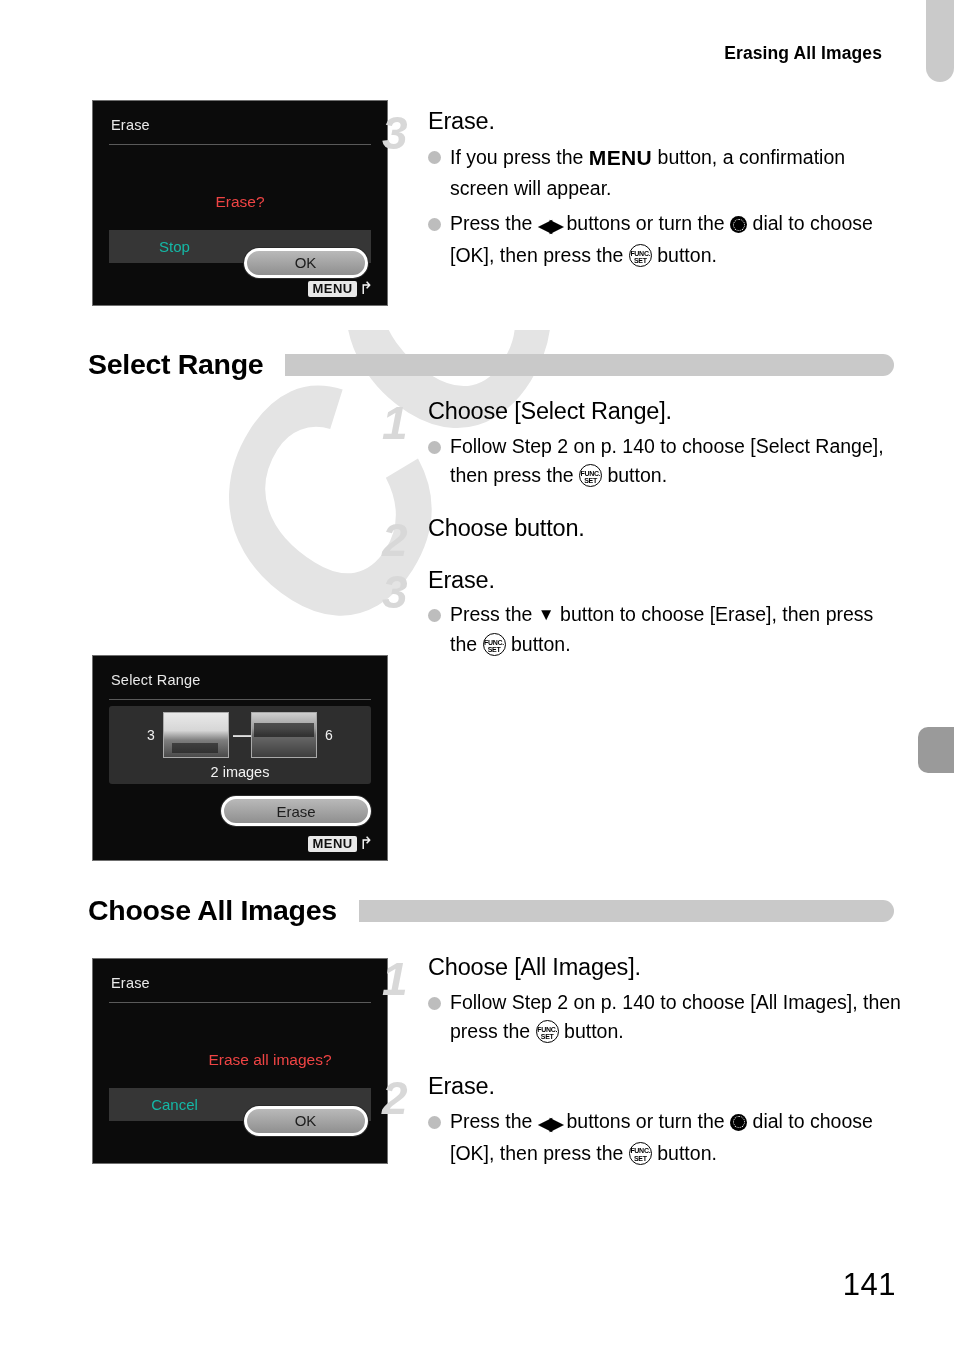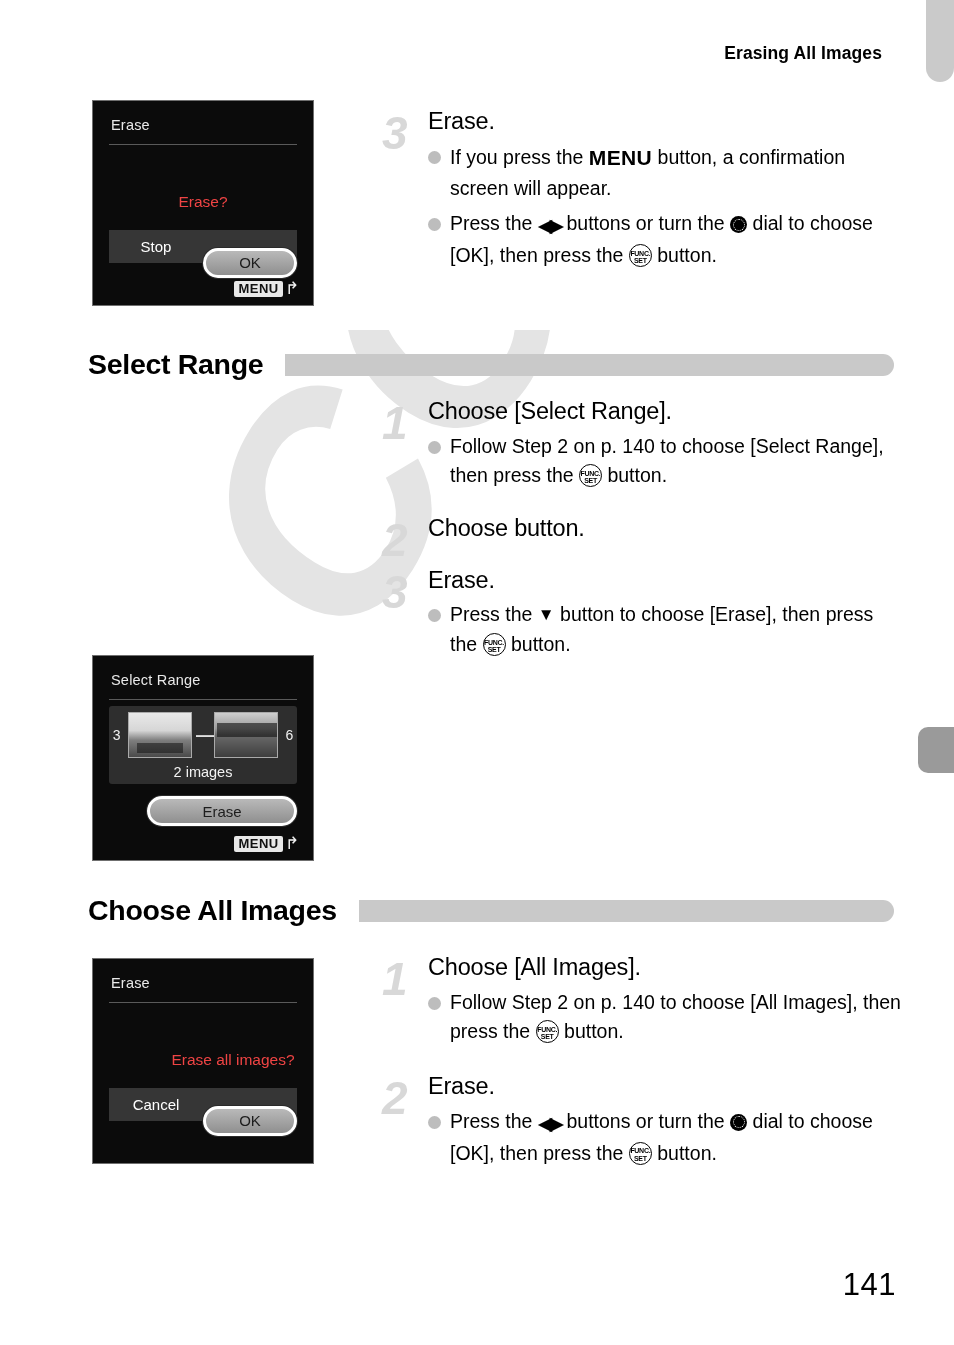--- a/index.html
+++ b/index.html
@@ -96,21 +96,21 @@
     border-radius: 0 11px 11px 0;
     margin-left: 22px;
   }
   #heading-select-range { top: 348px; }
   #heading-choose-all   { top: 894px; }
 
   
   .screen {
     position: absolute;
     left: 92px;
-    width: 222px;
+    width: 296px;
     height: 206px;
     background: #0b0b0b;
     border: 1px solid #6f6f6f;
     box-sizing: border-box;
     z-index: 3;
     overflow: hidden;
   }
   #screen-erase-confirm { top: 100px; }
   #screen-select-range  { top: 655px; }
   #screen-erase-all     { top: 958px; }
@@ -148,21 +148,21 @@
     right: 16px;
     bottom: 42px;
     height: 33px;
     background: #363636;
     display: flex;
     align-items: center;
   }
   .scr-buttonrow .btn-left {
     width: 50%;
     text-align: center;
-    color: #ffffff;
+    color: #14b8a6;
     font-size: 15px;
   }
   .scr-buttonrow .btn-right-wrap {
     width: 50%;
     display: flex;
     justify-content: center;
     margin-top: 32px;
   }
   .hl-btn {
     width: 124px;

